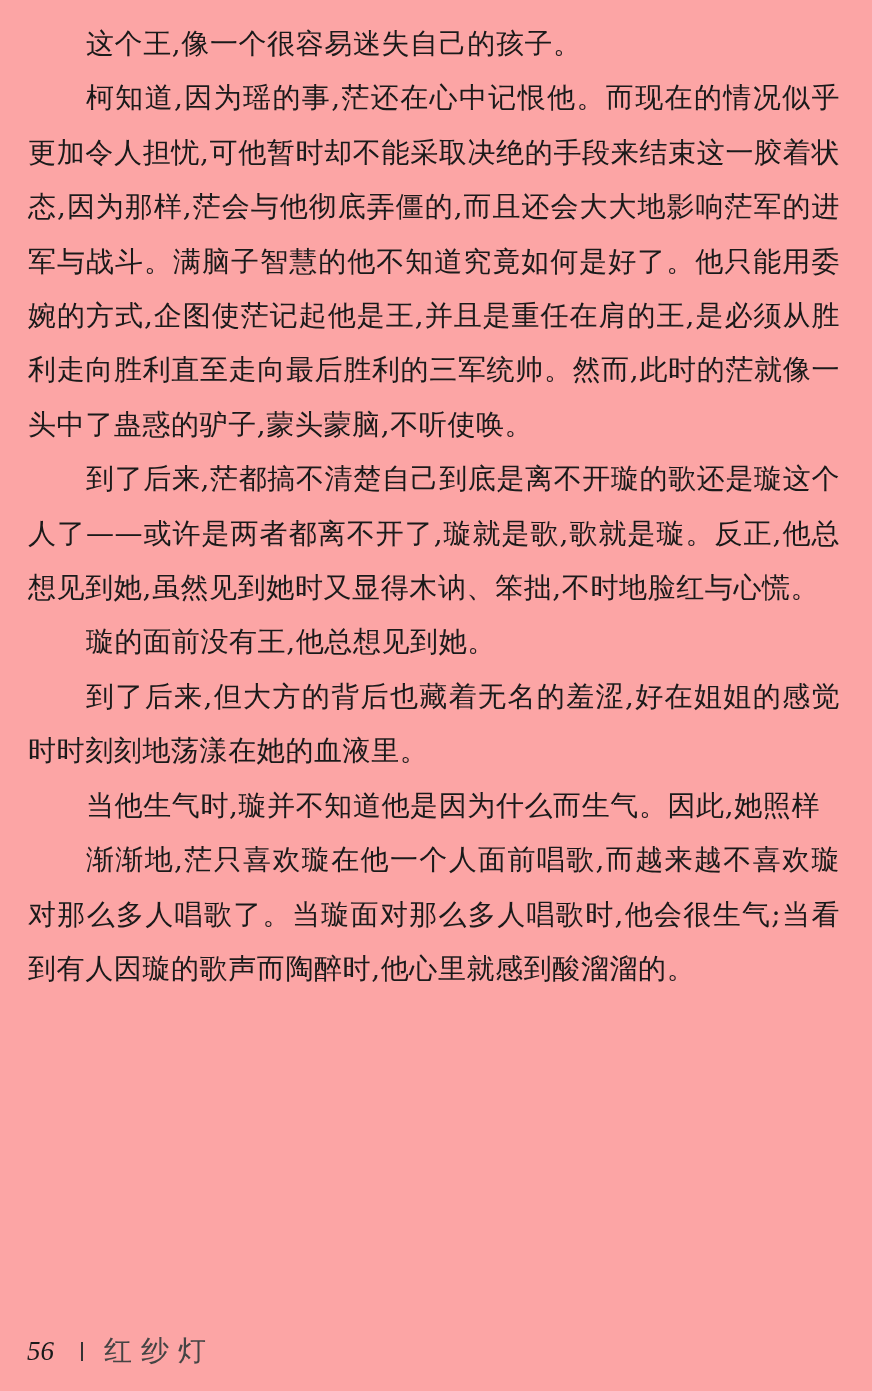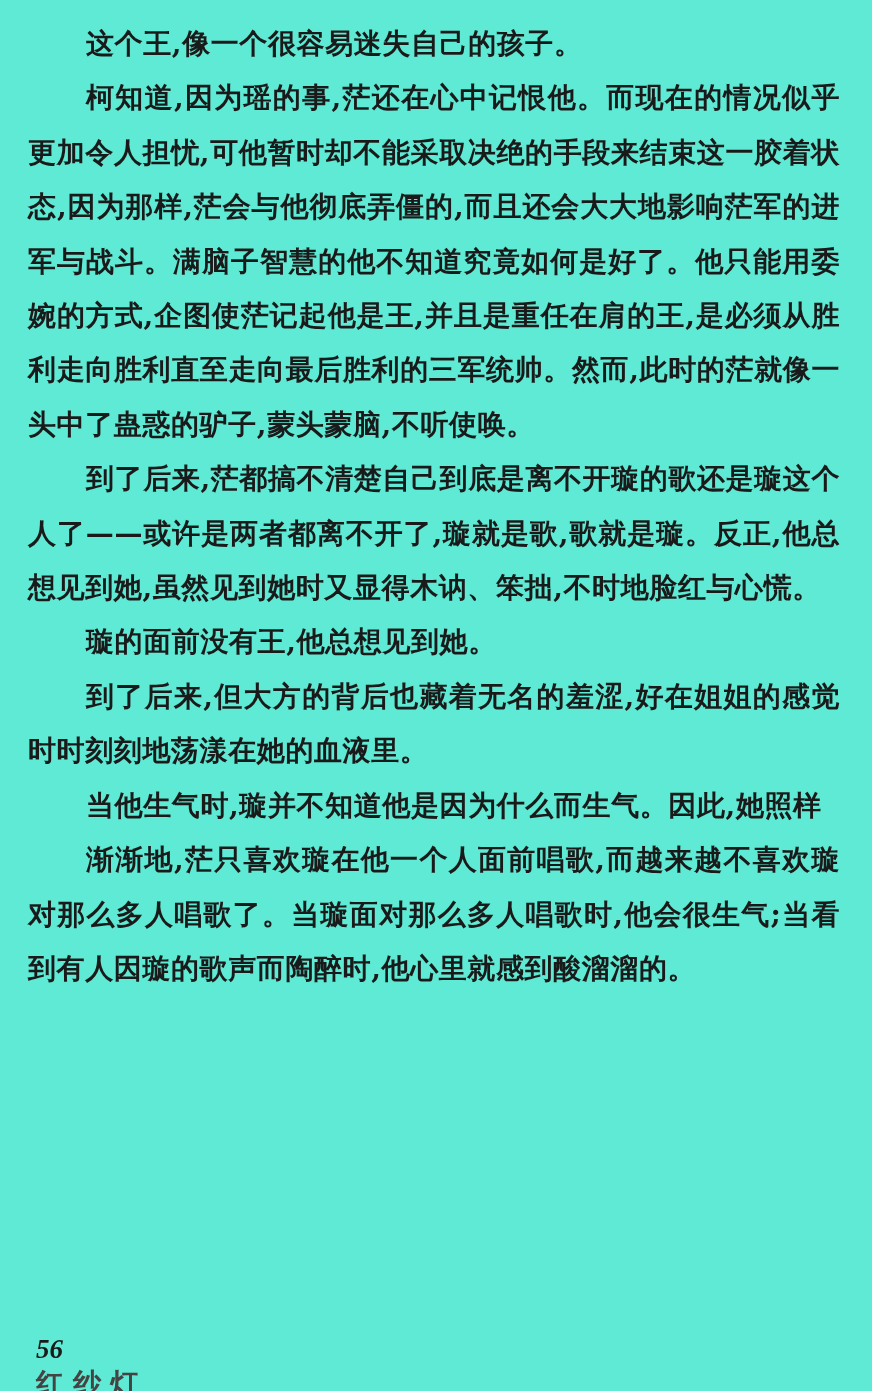--- a/index.html
+++ b/index.html
@@ -1,41 +1,41 @@
 <!DOCTYPE html>
 <html><head>
 <meta charset="utf-8">
 <style>
   html, body { margin: 0; padding: 0; background: #ffffff; }
   body { width: 872px; height: 1391px; position: relative; overflow: hidden; }
-  .page { position: absolute; left: 0; top: 0; width: 872px; height: 1391px; background: #5eead4; font-weight: bold; }
+  .page { position: absolute; left: 0; top: 0; width: 872px; height: 1391px; background: #fca5a5; }
   .body-text {
     position: absolute;
     left: 28px;
     top: 17px;
     width: 812px;
     font-family: "DejaVu Serif", "Liberation Serif", serif;
     font-size: 28px;
     line-height: 54.4px;
     color: #1a1a1a;
     letter-spacing: 0.6px;
   }
   .para {
     margin: 0;
     text-indent: 58px;
     text-align: justify;
     text-align-last: left;
   }
   .footer {
     position: absolute;
-    left: 36px;
+    left: 27px;
     top: 1334px;
     height: 34px;
     display: flex;
-    flex-direction: column;
+    align-items: center;
   }
   .page-num {
     font-family: "Liberation Serif", "DejaVu Serif", serif;
     font-style: italic;
     font-size: 27px;
     color: #1a1a1a;
     width: 50px;
   }
   .footer-bar {
     width: 2px;

